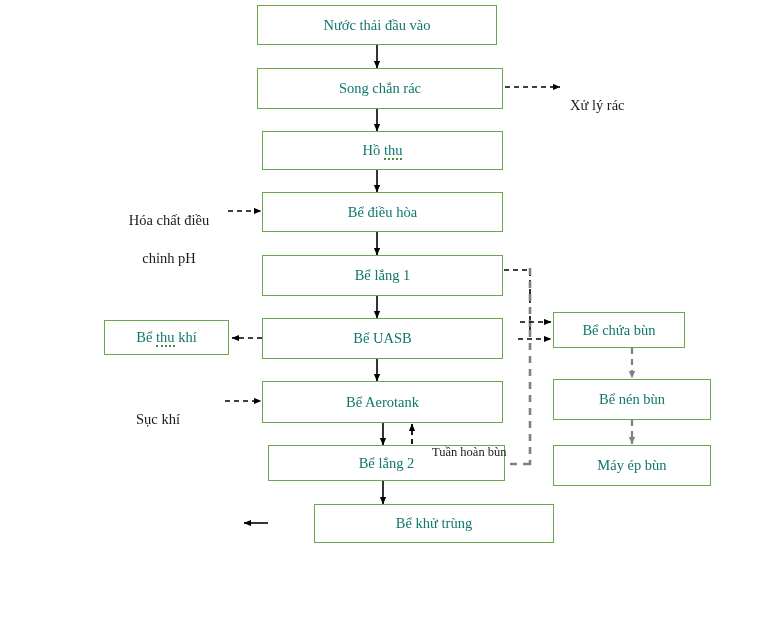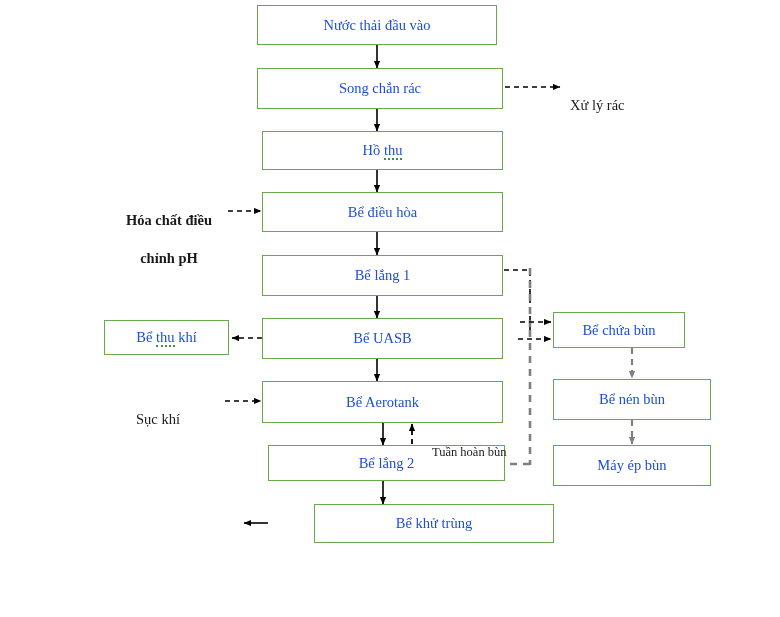--- a/index.html
+++ b/index.html
@@ -17,21 +17,21 @@
   }
   .node {
     position: absolute;
     box-sizing: border-box;
     border: 1.5px solid #6aa84f;
     background: #ffffff;
     display: flex;
     align-items: center;
     justify-content: center;
     text-align: center;
-    color: #1d4ed8;
+    color: #0f766e;
     font-size: 14.5px;
     line-height: 1.25;
     z-index: 3;
   }
   .node .lines {
     display: block;
     padding: 0 6px;
   }
   .label {
     position: absolute;
@@ -159,21 +159,21 @@
   </div>
 
   <div class="node" style="left:553px; top:445px; width:158px; height:41px;">
     <span class="lines">Máy ép bùn</span>
   </div>
 
   <div class="label" style="left:570px; top:77px; width:110px; text-align:left;">
     <span>Xử lý rác</span>
   </div>
 
-  <div class="label" style="left:108px; top:192px; width:122px;font-weight:bold;">
+  <div class="label" style="left:108px; top:192px; width:122px;">
     <span>Hóa chất điều</span><br>
     <span>chỉnh pH</span>
   </div>
 
   <div class="label" style="left:136px; top:391px; width:80px; text-align:left;">
     <span>Sục khí</span>
   </div>
 
   <div class="label small" style="left:432px; top:428px; width:110px; text-align:left;">
     <span>Tuần hoàn bùn</span>

